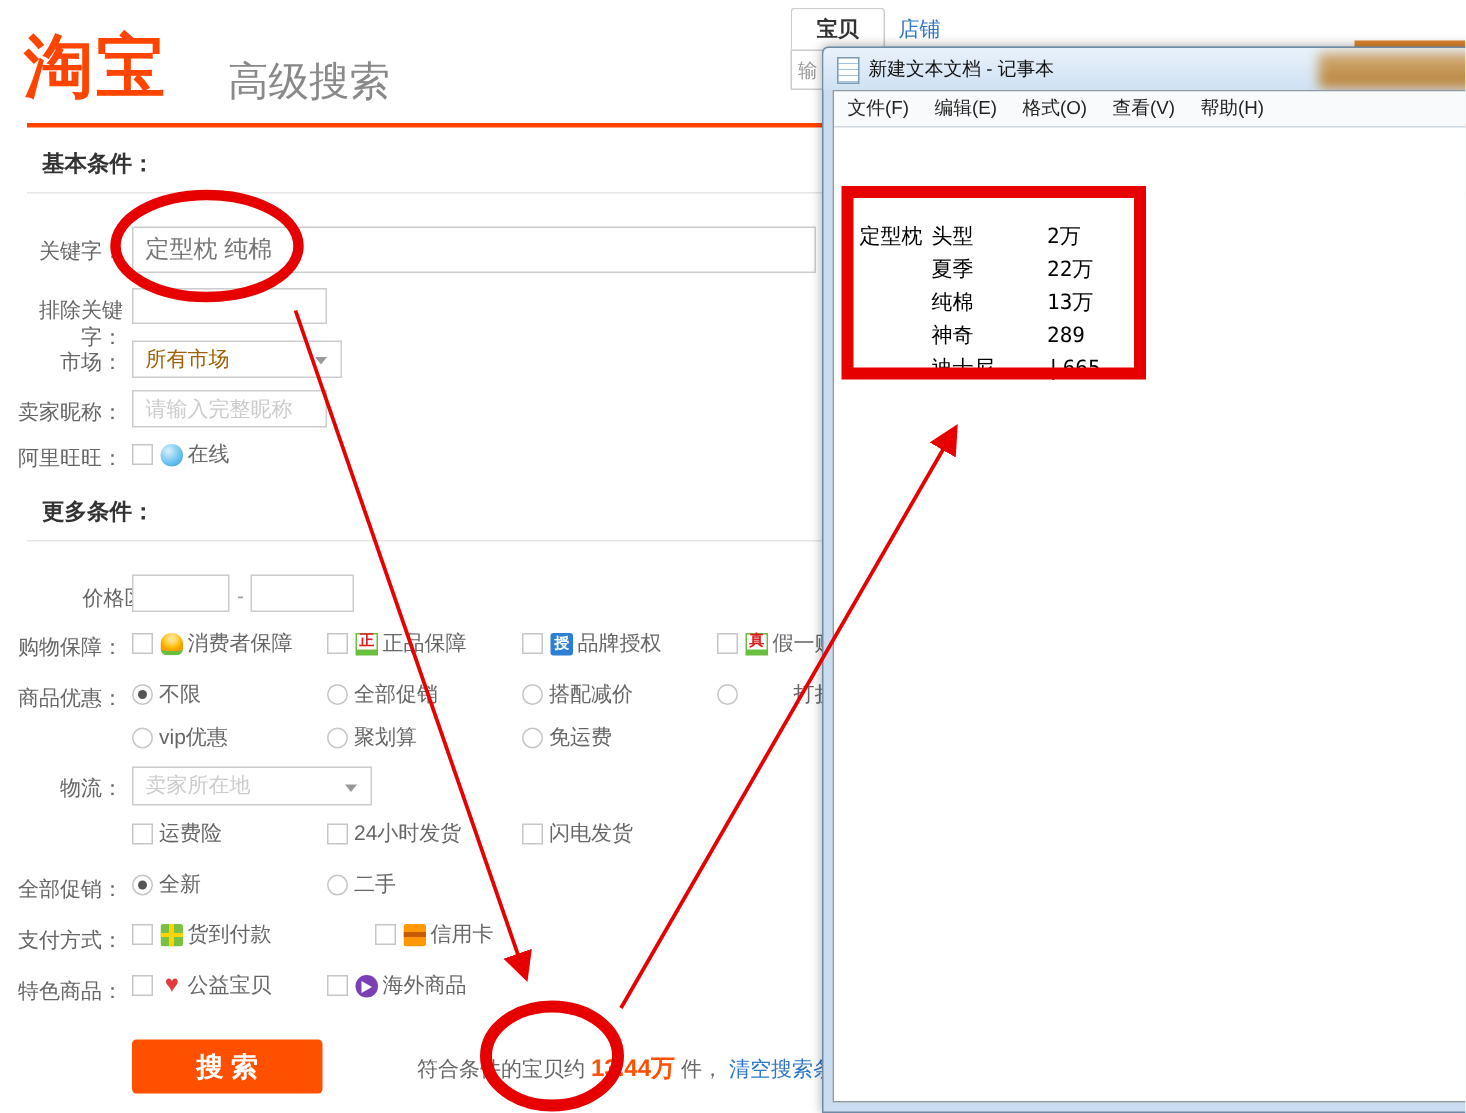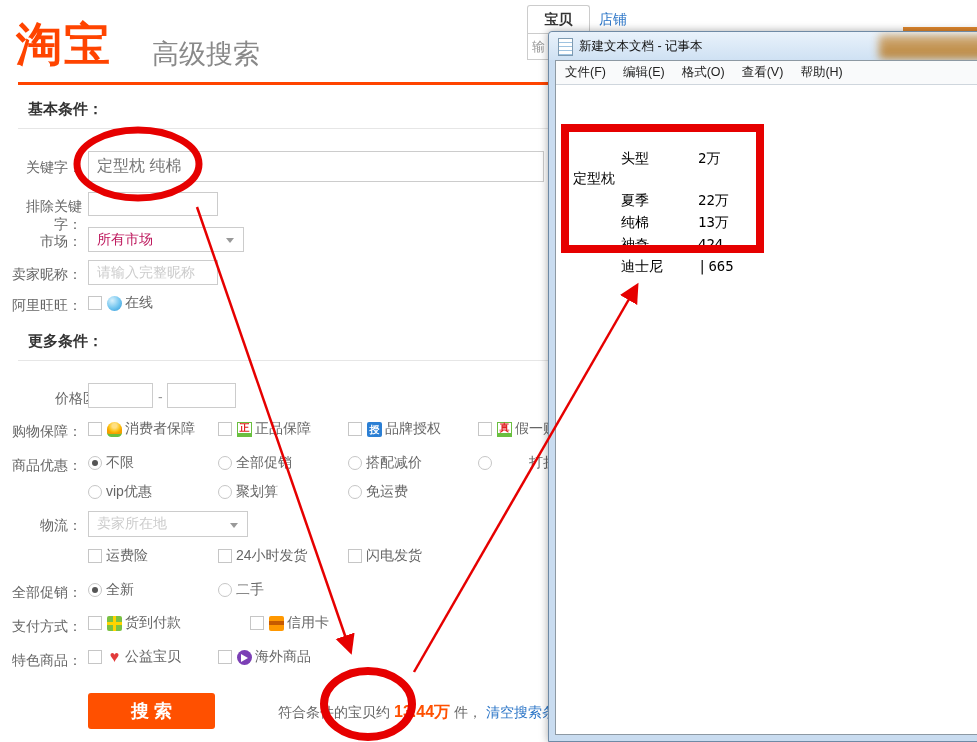--- a/index.html
+++ b/index.html
@@ -66,21 +66,21 @@
   .np-blob{position:absolute;left:330px;top:3px;width:110px;height:24px;border-radius:3px;
         background:linear-gradient(#cfa66e,#b5761f);filter:blur(4px);opacity:.9;}
   .np-inner{position:absolute;left:6px;top:28px;right:-2px;bottom:6px;background:#fff;
         border:1px solid #8d99a3;}
   .np-menubar{height:23px;background:#f9fafb;border-bottom:1px solid #cfd6dd;
         display:flex;align-items:center;padding-left:9px;font-size:12.5px;color:#222;}
   .np-menu{margin-right:17px;}
   .np-content{padding:62px 0 0 17px;font-size:14px;color:#000;
         font-family:"DejaVu Sans Mono","Liberation Mono",monospace;}
   .np-row{display:flex;line-height:22px;}
-  .np-c1{width:48px;flex:none;margin-top:20px;}
+  .np-c1{width:48px;flex:none;}
   .np-term{width:77px;flex:none;}
   
   .anno{left:0;top:0;pointer-events:none;z-index:60;}
 </style>
 </head>
 <body>
 
 <div class="stage">
 
   <div class="abs logo-sub">高级搜索</div>
@@ -100,21 +100,21 @@
 
   <div class="lbl" style="top:159px;">关键字：</div>
   <div class="inp" style="left:88px;top:151px;width:456px;height:31px;font-size:16px;">
     <span>定型枕 纯棉</span>
   </div>
 
   <div class="lbl" style="top:198px;">排除关键字：</div>
   <div class="inp" style="left:88px;top:192px;width:130px;height:24px;"></div>
 
   <div class="lbl" style="top:233px;">市场：</div>
-  <div class="inp" style="left:88px;top:227px;width:156px;height:25px;color:#be185d;text-align:center;">
+  <div class="inp" style="left:88px;top:227px;width:140px;height:25px;color:#a16207;text-align:center;">
     <span>所有市场</span>
     <span class="chev"></span>
   </div>
 
   <div class="lbl" style="top:266px;">卖家昵称：</div>
   <div class="inp" style="left:88px;top:260px;width:130px;height:25px;">
     <span class="ph">请输入完整昵称</span>
   </div>
 
   <div class="lbl" style="top:297px;">阿里旺旺：</div>
@@ -272,21 +272,21 @@
           <span>22万</span>
         </div>
         <div class="np-row">
           <span class="np-c1"></span>
           <span class="np-term">纯棉</span>
           <span>13万</span>
         </div>
         <div class="np-row">
           <span class="np-c1"></span>
           <span class="np-term">神奇</span>
-          <span>424</span>
+          <span>289</span>
         </div>
         <div class="np-row">
           <span class="np-c1"></span>
           <span class="np-term">迪士尼</span>
           <span style="margin-right:2px;">|</span>
           <span>665</span>
         </div>
       </div>
     </div>
   </div>

